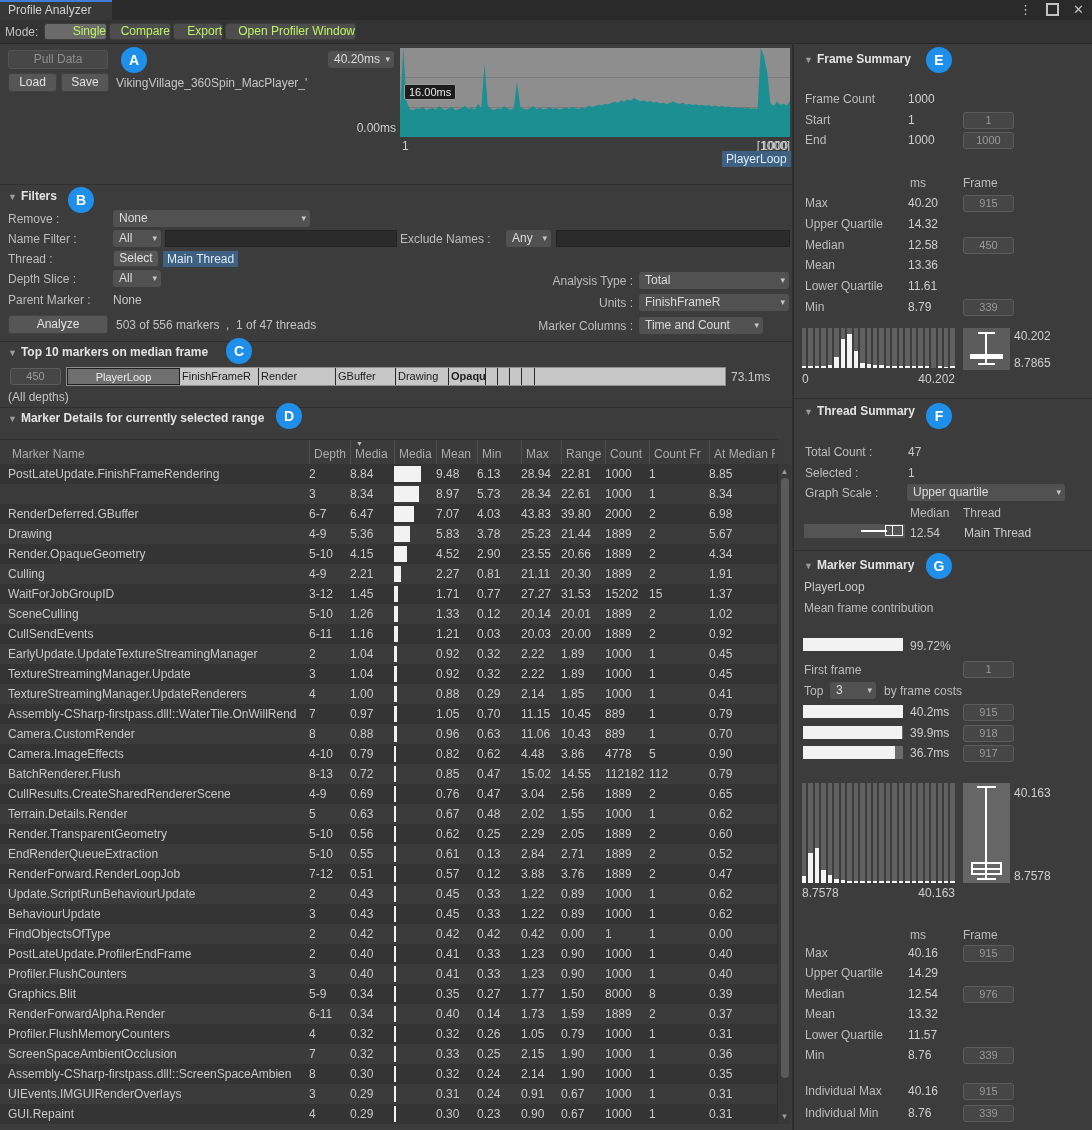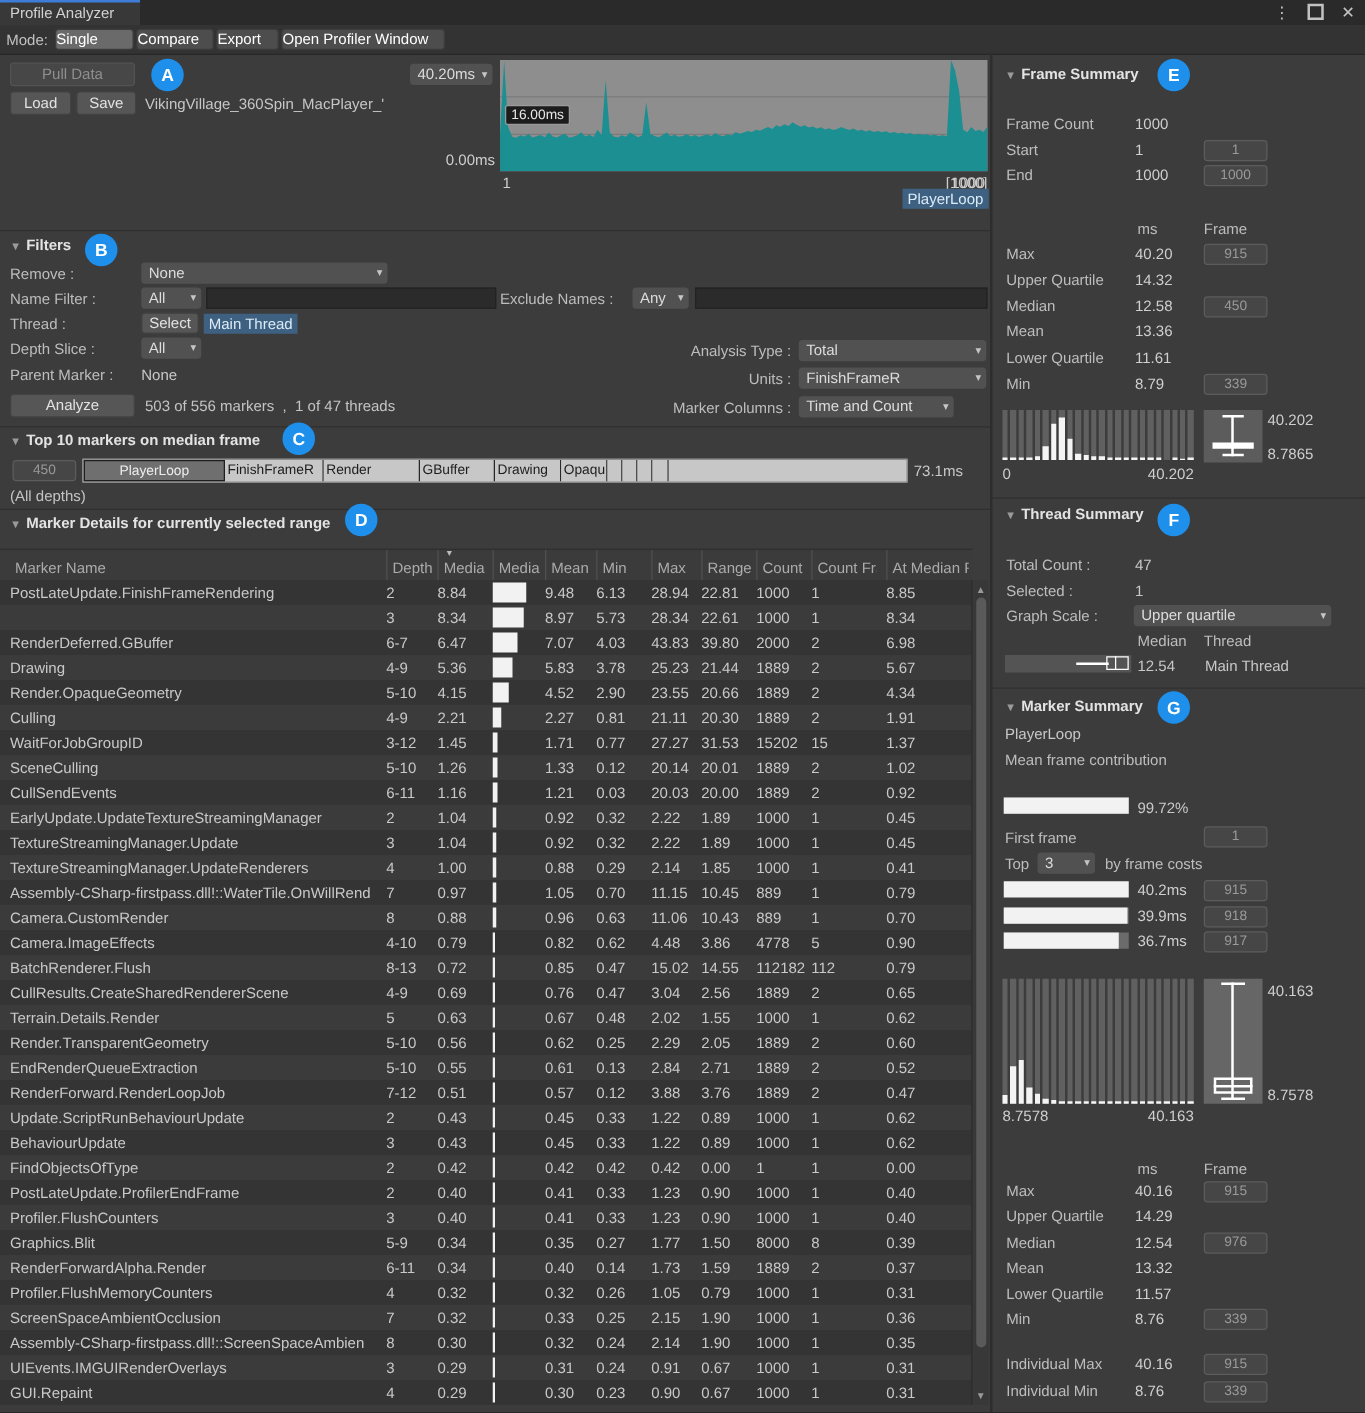--- a/index.html
+++ b/index.html
@@ -10,21 +10,21 @@
   .tab{position:absolute;left:0;top:0;width:112px;height:20px;background:#383838;border-top:2px solid #3d7dd8;
     box-sizing:border-box;color:#d2d2d2;line-height:17px;padding-left:8px;font-size:12px;}
   .win-controls{position:absolute;right:8px;top:2px;display:flex;gap:14px;align-items:center;color:#c2c2c2;}
   .kebab{font-size:13px;line-height:15px;}
   .maxbox{width:9px;height:9px;border:2px solid #c2c2c2;display:inline-block;}
   .closex{font-size:13px;line-height:15px;}
   
   .toolbar{position:absolute;left:0;top:20px;right:0;height:23px;background:#333333;border-bottom:1px solid #272727;}
   .tb-label{position:absolute;left:5px;top:5px;color:#c2c2c2;}
   .tb-btn{position:absolute;top:3px;height:17px;background:#4d4d4d;border:1px solid #3c3c3c;border-radius:3px;
-    color:#ffffff;font-size:12px;text-align:left;line-height:15px;box-sizing:border-box;}
+    color:#bef264;font-size:12px;text-align:right;line-height:15px;box-sizing:border-box;}
   .tb-btn.active{background:#6a6a6a;}
   
   .u-btn{position:absolute;height:19px;background:#565656;border:1px solid #424242;border-radius:3px;color:#e2e2e2;
     text-align:center;line-height:17px;box-sizing:border-box;font-size:12px;}
   .u-btn.disabled{background:#474747;color:#8f8f8f;border-color:#535353;}
   .dd{position:absolute;height:17px;background:#515151;border-radius:3px;color:#dcdcdc;line-height:16px;
     padding:0 14px 0 6px;box-sizing:border-box;font-size:12px;overflow:hidden;white-space:nowrap;}
   .dd .dd-arrow{position:absolute;right:4px;top:0;font-size:9px;color:#c6c6c6;line-height:16px;}
   .tf{position:absolute;height:17px;background:#2b2b2b;border:1px solid #222;box-sizing:border-box;}
   .chip{position:absolute;background:#3e6182;color:#dcebf7;padding:0 4px;line-height:16px;font-size:12px;}
@@ -188,21 +188,21 @@
   <div class="sec-hdr" style="left:8px;top:345px;">
     <span class="tri">▼</span><span>Top 10 markers on median frame</span>
   </div>
   <div class="frame-badge" style="left:10px;top:368px;">450</div>
   <div class="t10bar" id="t10bar">
       <div class="seg dark" style="width: 113px;">PlayerLoop</div>
       <div class="seg" style="width: 79px;">FinishFrameR</div>
       <div class="seg" style="width: 77px;">Render</div>
       <div class="seg" style="width: 60px;">GBuffer</div>
       <div class="seg" style="width: 53px;">Drawing</div>
-      <div class="seg" style="width: 37px;">Opaqu</div>
+      <div class="seg" style="width: 37px; font-weight: bold;">Opaqu</div>
       <div class="seg" style="width: 12px;"></div>
       <div class="seg" style="width: 12px;"></div>
       <div class="seg" style="width: 12px;"></div>
       <div class="seg" style="width: 13px;"></div>
       <div class="seg tail" style="width: 190px;"></div>
     </div>
   <div class="f-value" style="left:731px;top:370px;">73.1ms</div>
   <div class="f-value" style="left:8px;top:390px;color:#c4c4c4;">(All depths)</div>
 
   <div class="hsep" style="left:0;top:407px;width:792px;"></div>

